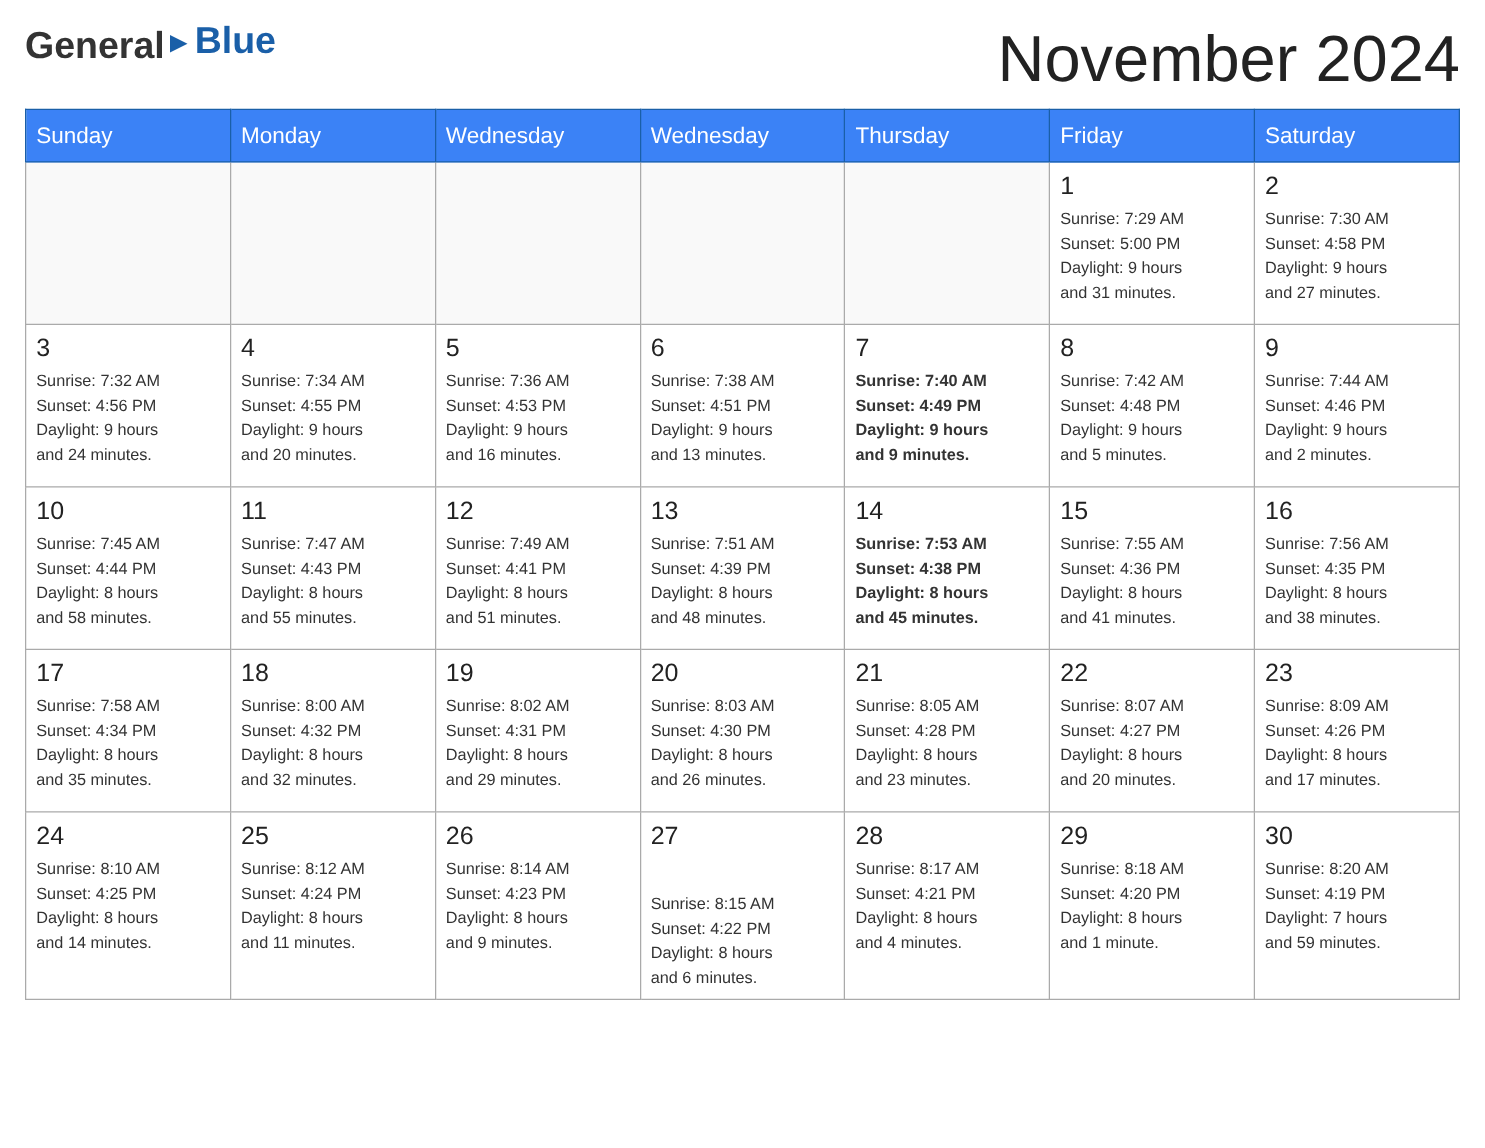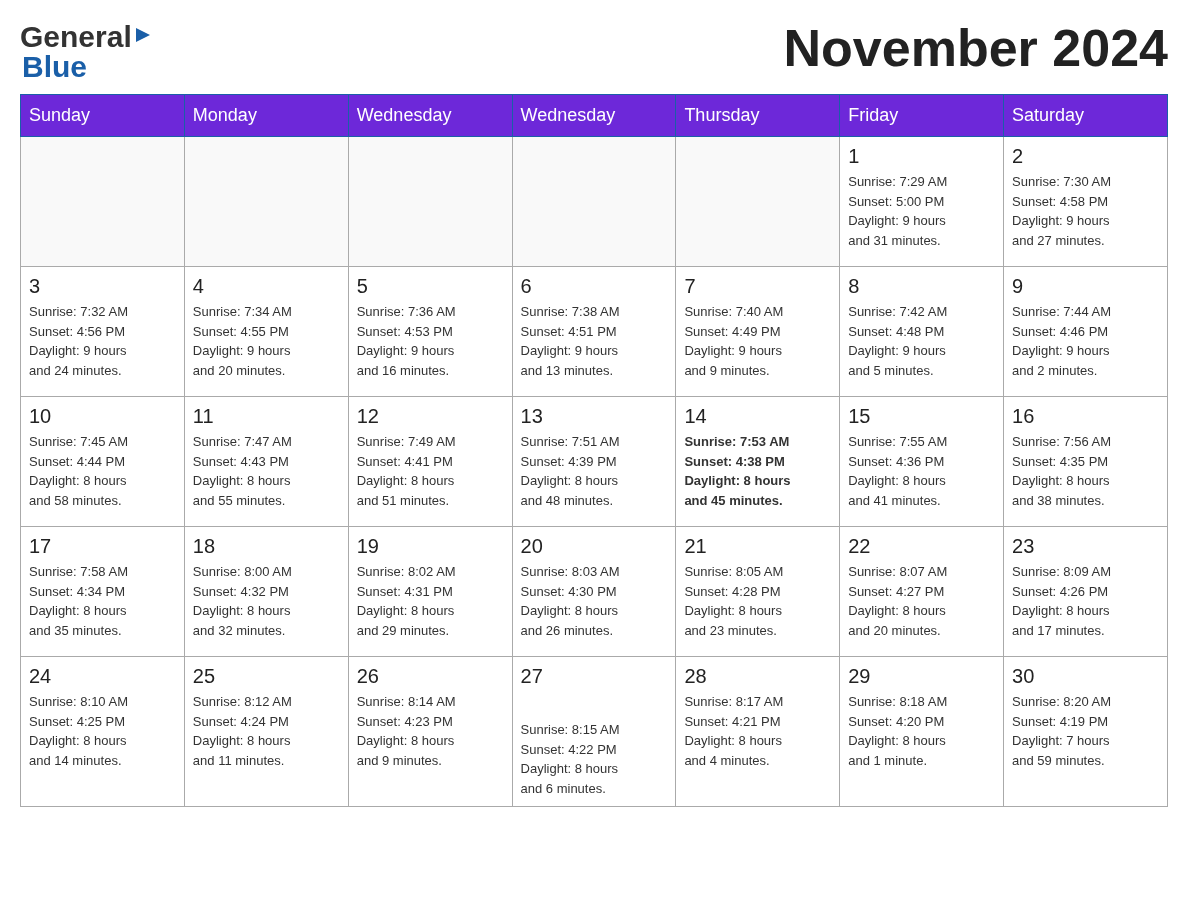--- a/index.html
+++ b/index.html
@@ -11,44 +11,43 @@
       min-height: 918px;
     }
     .header {
       display: flex;
       justify-content: space-between;
       align-items: flex-start;
       margin-bottom: 10px;
     }
     .logo {
       display: flex;
-      flex-direction: column;
       align-items: flex-start;
     }
     .title-area {
       text-align: right;
     }
     .month-title {
       font-size: 52px;
-      font-weight: bold;
+      font-weight: normal;
       color: #222;
       line-height: 1.1;
     }
     .location {
       font-size: 22px;
       color: #555;
       margin-top: 4px;
     }
     .calendar {
       width: 100%;
       border-collapse: collapse;
       margin-top: 10px;
     }
     .calendar th {
-      background-color: #6d28d9;
+      background-color: #3b82f6;
       color: #fff;
       padding: 10px 8px;
       text-align: left;
       font-size: 18px;
       font-weight: normal;
       border: 1px solid #1a5fa8;
     }
     .calendar td {
       border: 1px solid #aaa;
       vertical-align: top;
@@ -173,21 +172,21 @@
         </td>
         <td>
           <span class="day-number">6</span>
           <div class="day-info" style="white-space: pre-line;">Sunrise: 7:38 AM
 Sunset: 4:51 PM
 Daylight: 9 hours
 and 13 minutes.</div>
         </td>
         <td>
           <span class="day-number">7</span>
-          <div class="day-info" style="white-space: pre-line;">Sunrise: 7:40 AM
+          <div class="day-info" style="white-space: pre-line; font-weight: bold;">Sunrise: 7:40 AM
 Sunset: 4:49 PM
 Daylight: 9 hours
 and 9 minutes.</div>
         </td>
         <td>
           <span class="day-number">8</span>
           <div class="day-info" style="white-space: pre-line;">Sunrise: 7:42 AM
 Sunset: 4:48 PM
 Daylight: 9 hours
 and 5 minutes.</div>

